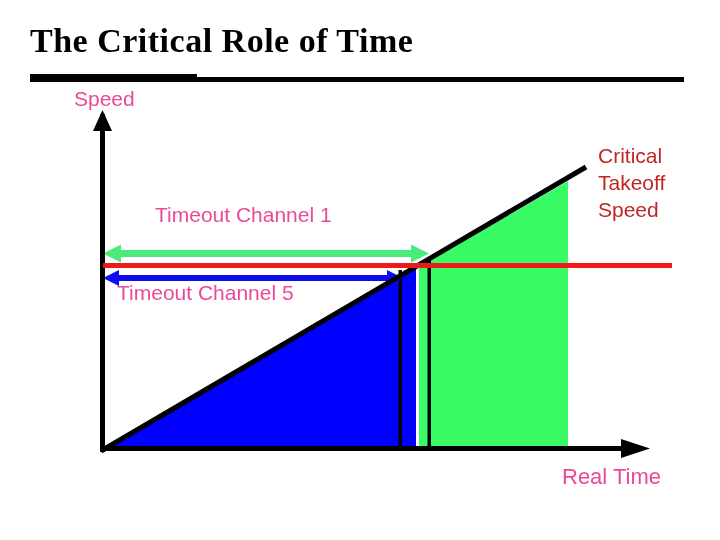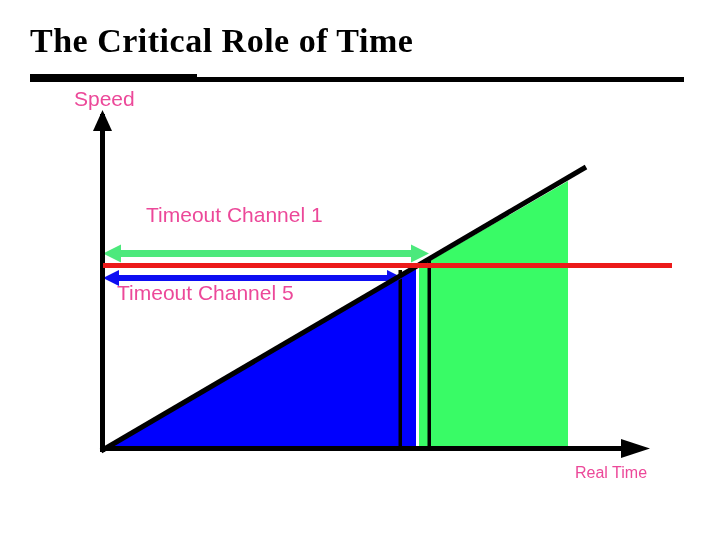--- a/index.html
+++ b/index.html
@@ -8,25 +8,25 @@
            font-family:"Liberation Sans", sans-serif; }
   .slide-title { position:absolute; left:30px; top:22px; margin:0;
                  font-family:"Liberation Serif", serif; font-weight:bold;
                  font-size:34px; color:#000000; white-space:nowrap; letter-spacing:0.5px; }
   .rule { position:absolute; background:#000000; }
   .rule-thick { left:30px;  top:74px; width:167px; height:8px; }
   .rule-thin  { left:197px; top:77px; width:487px; height:5px; }
   .diagram-svg { position:absolute; left:0; top:0; width:720px; height:540px; }
   .label { position:absolute; font-size:21px; color:#ec4899; white-space:nowrap; z-index:5; }
   .label-speed     { left:74px;  top:87px; }
-  .label-tc1       { left:146px; top:203px; }
+  .label-tc1       { left:155px; top:203px; }
   .label-tc2       { left:117px; top:281px; }
   .label-critical  { left:598px; top:142px; width:88px; white-space:normal;
                      line-height:27px; color:#c22525; }
-  .label-realtime  { left:575px; top:464px; font-size:16px; }
+  .label-realtime  { left:562px; top:464px; font-size:22px; }
 </style>
 </head>
 <body>
 
 <div class="slide">
 
   <h1 class="slide-title">The Critical Role of Time</h1>
   <div class="rule rule-thick"></div>
   <div class="rule rule-thin"></div>
 
@@ -47,15 +47,16 @@
     <polygon points="102.5,110 93,131 112,131" fill="#000000"></polygon>
     <rect x="100" y="446" width="523" height="5" fill="#000000"></rect>
     <polygon points="650,448.5 621,439 621,458" fill="#000000"></polygon>
 
     <rect x="103" y="263" width="569" height="5" fill="#ec1a1a"></rect>
   </svg>
 
   <div class="label label-speed">Speed</div>
   <div class="label label-tc1">Timeout Channel 1</div>
   <div class="label label-tc2">Timeout Channel 5</div>
+  <div class="label label-critical">Critical Takeoff Speed</div>
   <div class="label label-realtime">Real Time</div>
 
 </div>
 
 </body></html>

